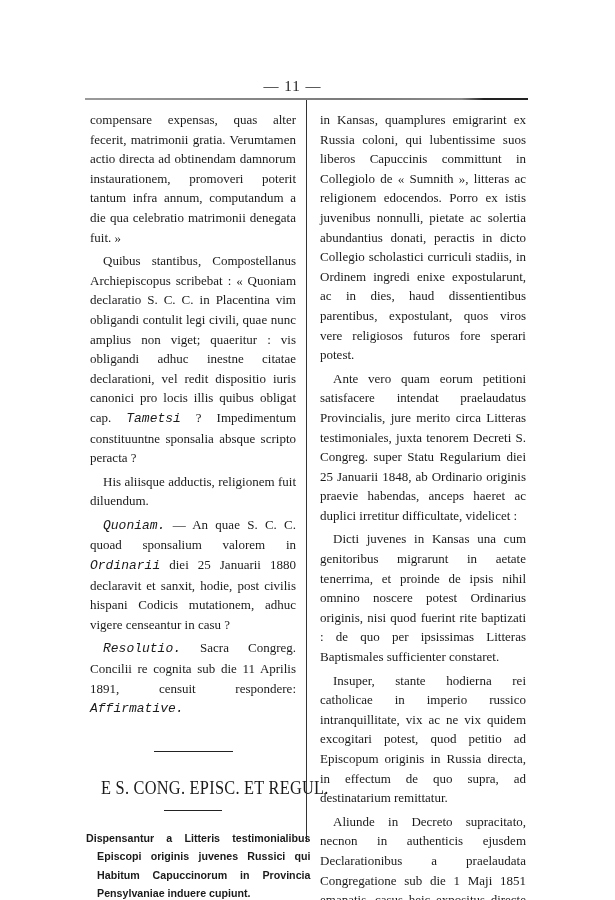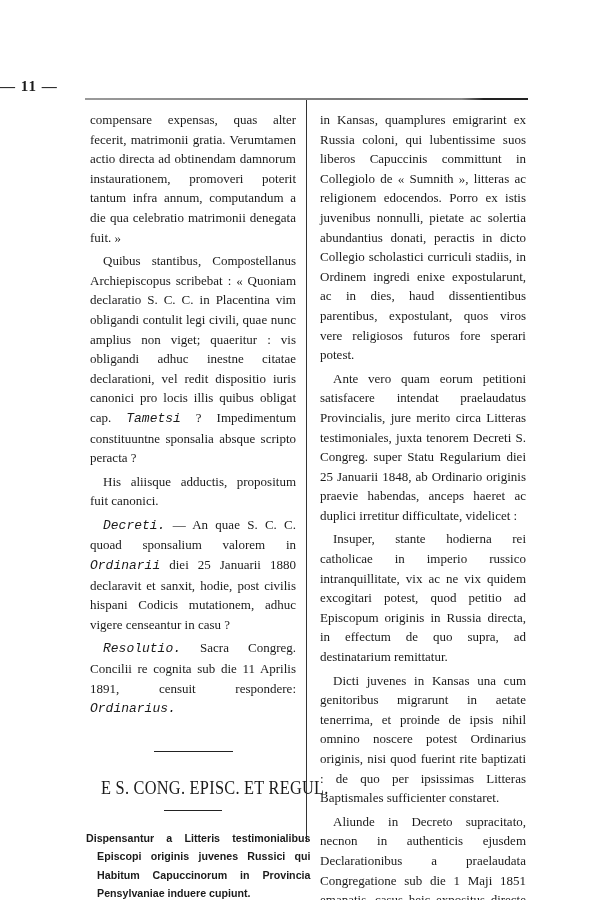--- a/index.html
+++ b/index.html
@@ -2,22 +2,22 @@
 <html><head>
 <meta charset="utf-8">
 <style>
   html, body { margin: 0; padding: 0; background: #ffffff; }
   body {
     width: 615px; height: 900px; position: relative; overflow: hidden;
     font-family: "Liberation Serif", "DejaVu Serif", serif;
     color: #1a1a1a;
   }
   .page-number {
-    position: absolute; top: 78px; left: 0; width: 585px; 
-    font-size: 15px; font-weight: bold; letter-spacing: 1px;
+    position: absolute; top: 78px; left: 0; width: 585px; text-align: center;
+    font-size: 15px; font-weight: normal; letter-spacing: 1px;
   }
   .header-rule {
     position: absolute; top: 98px; left: 85px; width: 443px; height: 2px;
     background: linear-gradient(90deg, #9a9a9a 0%, #7a7a7a 60%, #8a8a8a 85%, #222 90%, #222 100%);
   }
   .column-divider {
     position: absolute; top: 100px; left: 306px; width: 1px; height: 742px; background: #333;
   }
   .col {
     position: absolute; top: 106px; width: 214px;
@@ -51,31 +51,31 @@
 </head>
 <body>
 
 <div class="page-number">— 11 —</div>
 <div class="header-rule"></div>
 <div class="column-divider"></div>
 
 <div class="col col-left">
   <p>compensare expensas, quas alter fecerit, matrimonii gratia. Verumtamen actio directa ad obtinendam damnorum instaurationem, promoveri poterit tantum infra annum, computandum a die qua celebratio matrimonii denegata fuit. »</p>
   <p class="indent"><span>Quibus stantibus, Compostellanus Archiepiscopus scribebat : « Quoniam declaratio S. C. C. in Placentina vim obligandi contulit legi civili, quae nunc amplius non viget; quaeritur : vis obligandi adhuc inestne citatae declarationi, vel redit dispositio iuris canonici pro locis illis quibus obligat cap.</span> <span class="it">Tametsi</span> <span>? Impedimentum constituuntne sponsalia absque scripto peracta ?</span></p>
-  <p class="indent">His aliisque adductis, propositum fuit canonici.</p>
-  <p class="indent"><span class="it">Decreti.</span><span> — An quae S. C. C. quoad sponsalium valorem in </span><span class="it">Ordinarii</span><span> diei 25 Januarii 1880 declaravit et sanxit, hodie, post civilis hispani Codicis mutationem, adhuc vigere censeantur in casu ?</span></p>
-  <p class="indent"><span class="it">Resolutio.</span><span> Sacra Congreg. Concilii re cognita sub die 11 Aprilis 1891, censuit respondere: </span><span class="it">Ordinarius.</span></p>
+  <p class="indent">His aliisque adductis, religionem fuit diluendum.</p>
+  <p class="indent"><span class="it">Quoniam.</span><span> — An quae S. C. C. quoad sponsalium valorem in </span><span class="it">Ordinarii</span><span> diei 25 Januarii 1880 declaravit et sanxit, hodie, post civilis hispani Codicis mutationem, adhuc vigere censeantur in casu ?</span></p>
+  <p class="indent"><span class="it">Resolutio.</span><span> Sacra Congreg. Concilii re cognita sub die 11 Aprilis 1891, censuit respondere: </span><span class="it">Affirmative.</span></p>
   <div class="short-rule"></div>
   <div class="section-title">E S. CONG. EPISC. ET REGUL.</div>
   <div class="section-rule"></div>
   <div class="summary">Dispensantur a Litteris testimonialibus Episcopi originis juvenes Russici qui Habitum Capuccinorum in Provincia Pensylvaniae induere cupiunt.</div>
   <p class="salutation">Regularium Pater,</p>
 
 </div>
 
 <div class="col col-right">
   <p>in Kansas, quamplures emigrarint ex Russia coloni, qui lubentissime suos liberos Capuccinis committunt in Collegiolo de « Sumnith », litteras ac religionem edocendos. Porro ex istis juvenibus nonnulli, pietate ac solertia abundantius donati, peractis in dicto Collegio scholastici curriculi stadiis, in Ordinem ingredi enixe expostularunt, ac in dies, haud dissentientibus parentibus, expostulant, quos viros vere religiosos futuros fore sperari potest.</p>
   <p class="indent">Ante vero quam eorum petitioni satisfacere intendat praelaudatus Provincialis, jure merito circa Litteras testimoniales, juxta tenorem Decreti S. Congreg. super Statu Regularium diei 25 Januarii 1848, ab Ordinario originis praevie habendas, anceps haeret ac duplici irretitur difficultate, videlicet :</p>
+  <p class="indent">Dicti juvenes in Kansas una cum genitoribus migrarunt in aetate tenerrima, et proinde de ipsis nihil omnino noscere potest Ordinarius originis, nisi quod fuerint rite baptizati : de quo per ipsissimas Litteras Baptismales sufficienter constaret.</p>
   <p class="indent">Insuper, stante hodierna rei catholicae in imperio russico intranquillitate, vix ac ne vix quidem excogitari potest, quod petitio ad Episcopum originis in Russia directa, in effectum de quo supra, ad destinatarium remittatur.</p>
-  <p class="indent">Dicti juvenes in Kansas una cum genitoribus migrarunt in aetate tenerrima, et proinde de ipsis nihil omnino noscere potest Ordinarius originis, nisi quod fuerint rite baptizati : de quo per ipsissimas Litteras Baptismales sufficienter constaret.</p>
   <p class="indent">Aliunde in Decreto supracitato, necnon in authenticis ejusdem Declarationibus a praelaudata Congregatione sub die 1 Maji 1851 emanatis, casus heic expositus directe non attingitur.</p>
   <p class="indent">Quibus attentis, humillimus Exponens S. V. exorat, quatenus Indultum jam alias eidem Provinciae concessum (S. Cong. super Statu Regularium die 21 Januarii 1887, n.° 294) innovans, benigne concedere dignetur, ut Moderator Provinciae Min. Capuccinorum Pennsylvanicae, absque Litteris testimonialibus originis Ordinarii, dictos juvenes e Russia</p>
 </div>
 
 </body></html>

